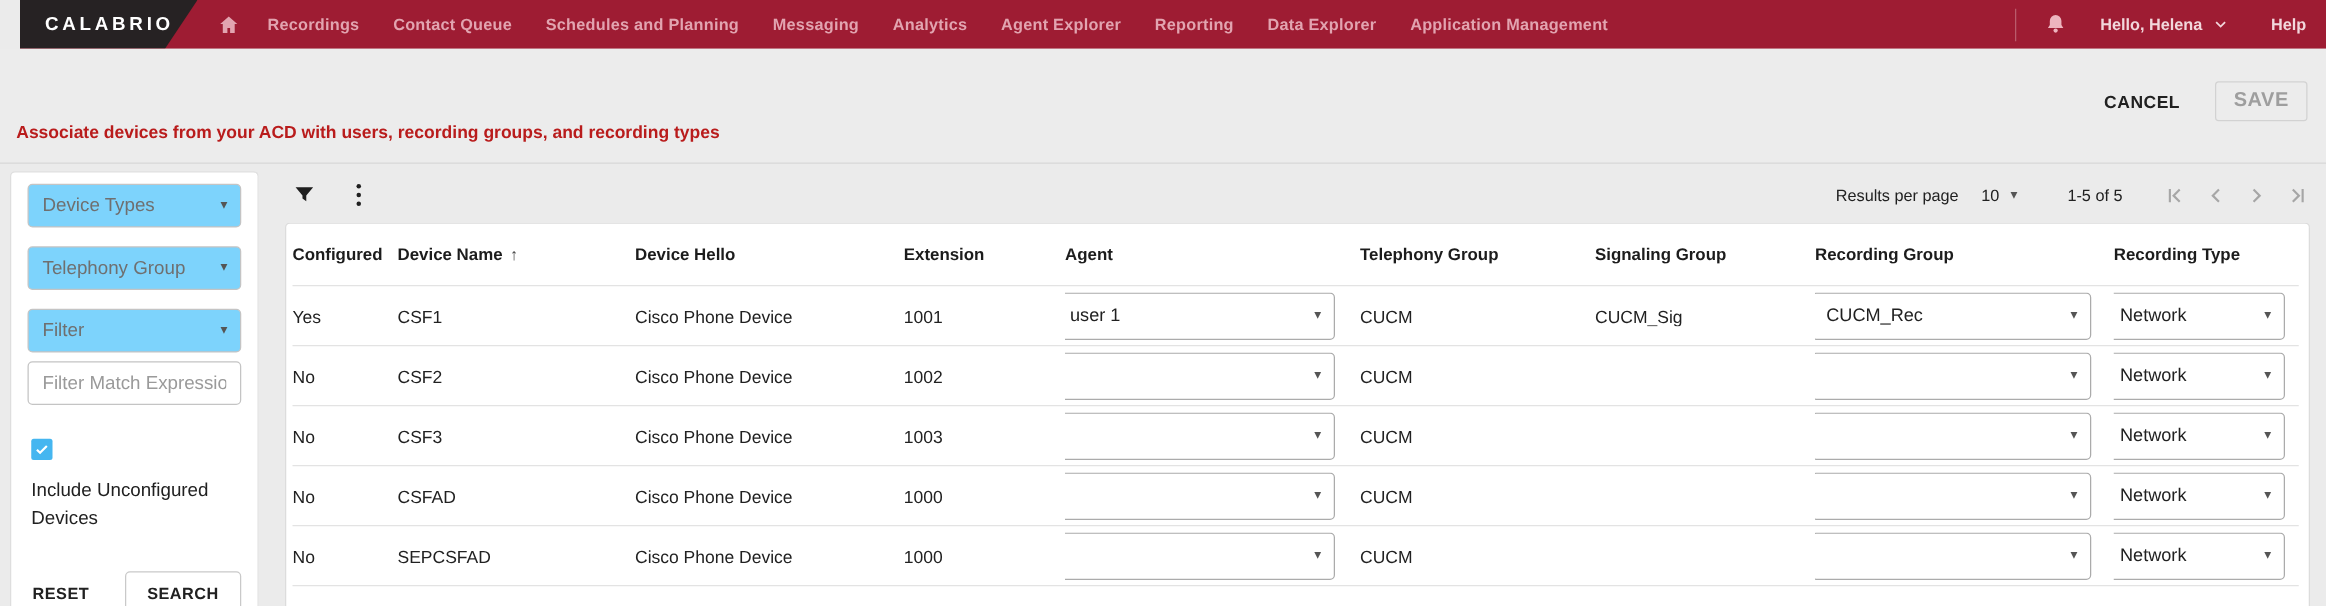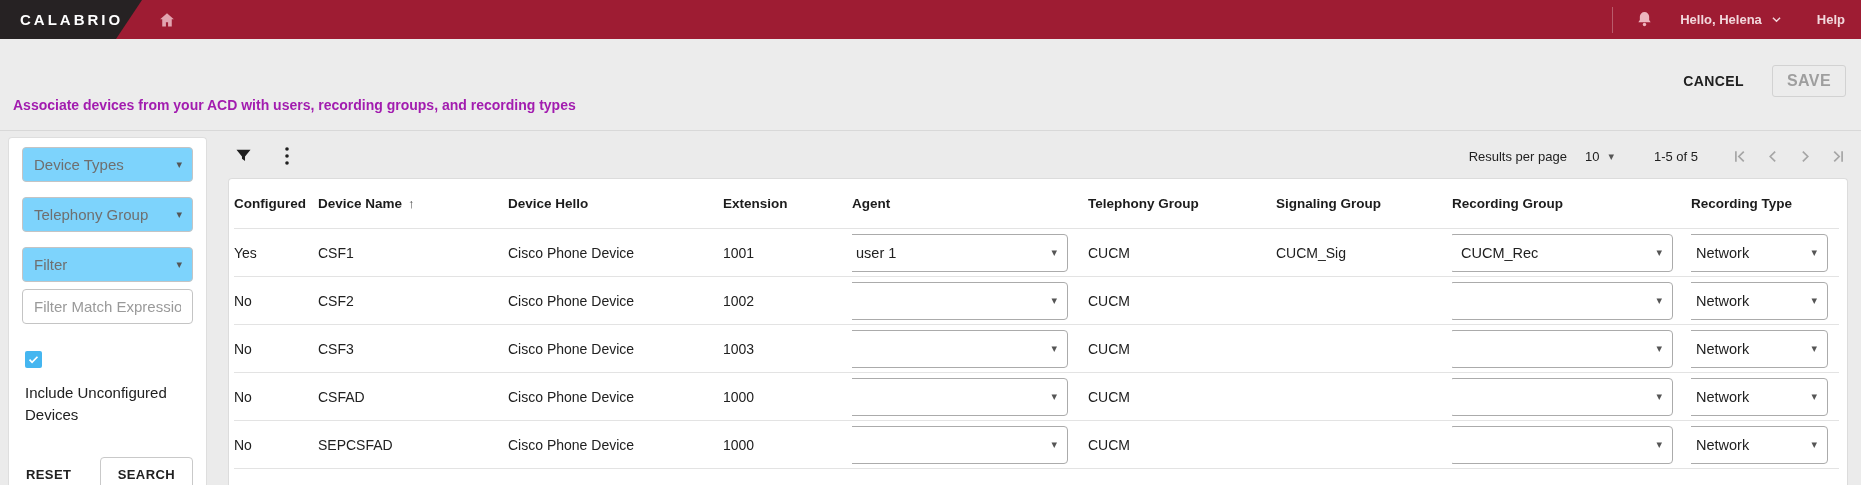--- a/index.html
+++ b/index.html
@@ -1,37 +1,37 @@
 <!DOCTYPE html>
 <html><head>
 <meta charset="utf-8">
 <style>
   * { margin:0; padding:0; box-sizing:border-box; }
   html,body { width:1861px; height:485px; overflow:hidden; }
   body { font-family:"Liberation Sans", sans-serif; background:#EBEBEB; color:#212121; }
   .app { position:relative; width:1861px; height:485px; }
 
   
-  .navbar { position:absolute; top:0; left:0; right:0; height:39px; background:#9E1C33; display:flex; align-items:center; }
+  .navbar { position:absolute; top:0; left:16px; right:0; height:39px; background:#9E1C33; display:flex; align-items:center; }
   .logo-wrap { position:relative; height:39px; width:142px; background:#262223; flex:0 0 auto;
                clip-path:polygon(0 0,142px 0,116px 100%,0 100%); display:flex; align-items:center; }
   .logo-text { color:#ffffff; font-weight:bold; font-size:15px; letter-spacing:3px; padding-left:20px; }
   .nav-home { margin-left:6px; display:flex; align-items:center; padding:0 10px; cursor:pointer; }
   .nav-items { display:flex; align-items:center; gap:27px; margin-left:12px; }
   .nav-item { color:#E2A4B0; font-size:13px; font-weight:bold; letter-spacing:.2px; text-decoration:none; cursor:pointer; white-space:nowrap; }
   .nav-right { margin-left:auto; display:flex; align-items:center; padding-right:16px; }
   .nav-divider { width:1px; height:26px; background:rgba(255,255,255,.28); margin-right:22px; }
   .bell { display:flex; align-items:center; margin-right:26px; cursor:pointer; }
   .greeting { display:flex; align-items:center; gap:8px; color:#F2D7DC; font-size:13px; font-weight:bold; cursor:pointer; margin-right:34px; }
   .help { color:#F2D7DC; font-size:13px; font-weight:bold; cursor:pointer; }
 
   
   .page-header { position:absolute; top:39px; left:0; right:0; height:92px; background:#ECECEC; border-bottom:1px solid #D8D8D8; }
   .page-title { position:absolute; left:13px; top:10px; font-size:31px; font-weight:500; color:#1C1C1C; letter-spacing:.2px; }
-  .page-subtitle { position:absolute; left:13px; top:58px; font-size:14px; font-weight:bold; color:#a21caf; }
+  .page-subtitle { position:absolute; left:13px; top:58px; font-size:14px; font-weight:bold; color:#b91c1c; }
   .header-actions { position:absolute; right:15px; top:26px; display:flex; align-items:center; gap:28px; }
   .btn-cancel { background:none; border:none; font-family:inherit; font-size:14px; font-weight:bold; letter-spacing:.4px; color:#212121; cursor:pointer; }
   .btn-save { background:transparent; border:1px solid #D2D2D2; border-radius:3px; font-family:inherit; font-size:16px; font-weight:bold; letter-spacing:.4px; color:#9E9E9E; padding:6px 14px; cursor:default; }
 
   
   .sidebar { position:absolute; left:8px; top:137px; width:199px; bottom:0; background:#ffffff; border:1px solid #DEDEDE; border-bottom:none; border-radius:4px 4px 0 0; padding:9px 13px 0 13px; }
   .select { display:flex; align-items:center; justify-content:space-between; border:1px solid #C4C4C4; border-radius:4px; background:#7dd3fc; height:35px; padding:0 10px 0 11px; cursor:pointer; }
   .sidebar .select { margin-bottom:15px; }
   .select-label { font-size:15px; color:#6F6F6F; }
   .caret { font-size:11px; color:#555; line-height:1; }
@@ -79,20 +79,31 @@
   <div class="navbar">
     <div class="logo-wrap">
       <span class="logo-text">CALABRIO</span>
     </div>
     <div class="nav-home">
       <span style="display:flex;">
         <svg width="18" height="18" viewBox="0 0 20 20">
             <path d="M10 2.5 2.4 9.2h2.3v8h4.1v-4.6h2.4v4.6h4.1v-8h2.3z" fill="#E2A4B0"></path>
           </svg>
       </span>
+    </div>
+    <div class="nav-items">
+      <a class="nav-item">Recordings</a>
+      <a class="nav-item">Contact Queue</a>
+      <a class="nav-item">Schedules and Planning</a>
+      <a class="nav-item">Messaging</a>
+      <a class="nav-item">Analytics</a>
+      <a class="nav-item">Agent Explorer</a>
+      <a class="nav-item">Reporting</a>
+      <a class="nav-item">Data Explorer</a>
+      <a class="nav-item">Application Management</a>
     </div>
     <div class="nav-right">
       <div class="nav-divider"></div>
       <div class="bell">
         <span style="display:flex;">
           <svg width="19" height="19" viewBox="0 0 20 20">
               <path d="M10 2.2a4.9 4.9 0 0 0-4.9 4.9v3.5L3.5 13h13l-1.6-2.4V7.1A4.9 4.9 0 0 0 10 2.2z" fill="#EDB4BE"></path>
               <circle cx="10" cy="15.2" r="1.8" fill="#EDB4BE"></circle>
             </svg>
         </span>

